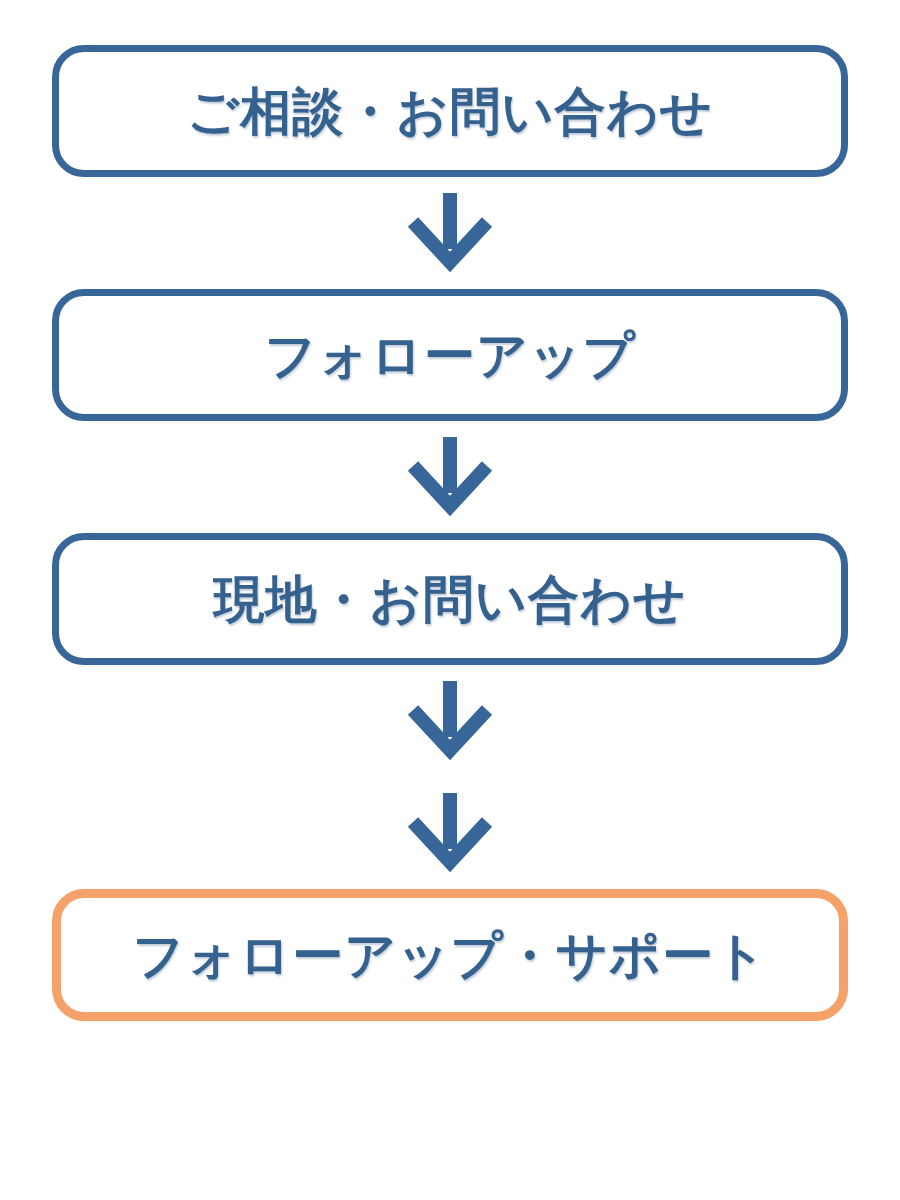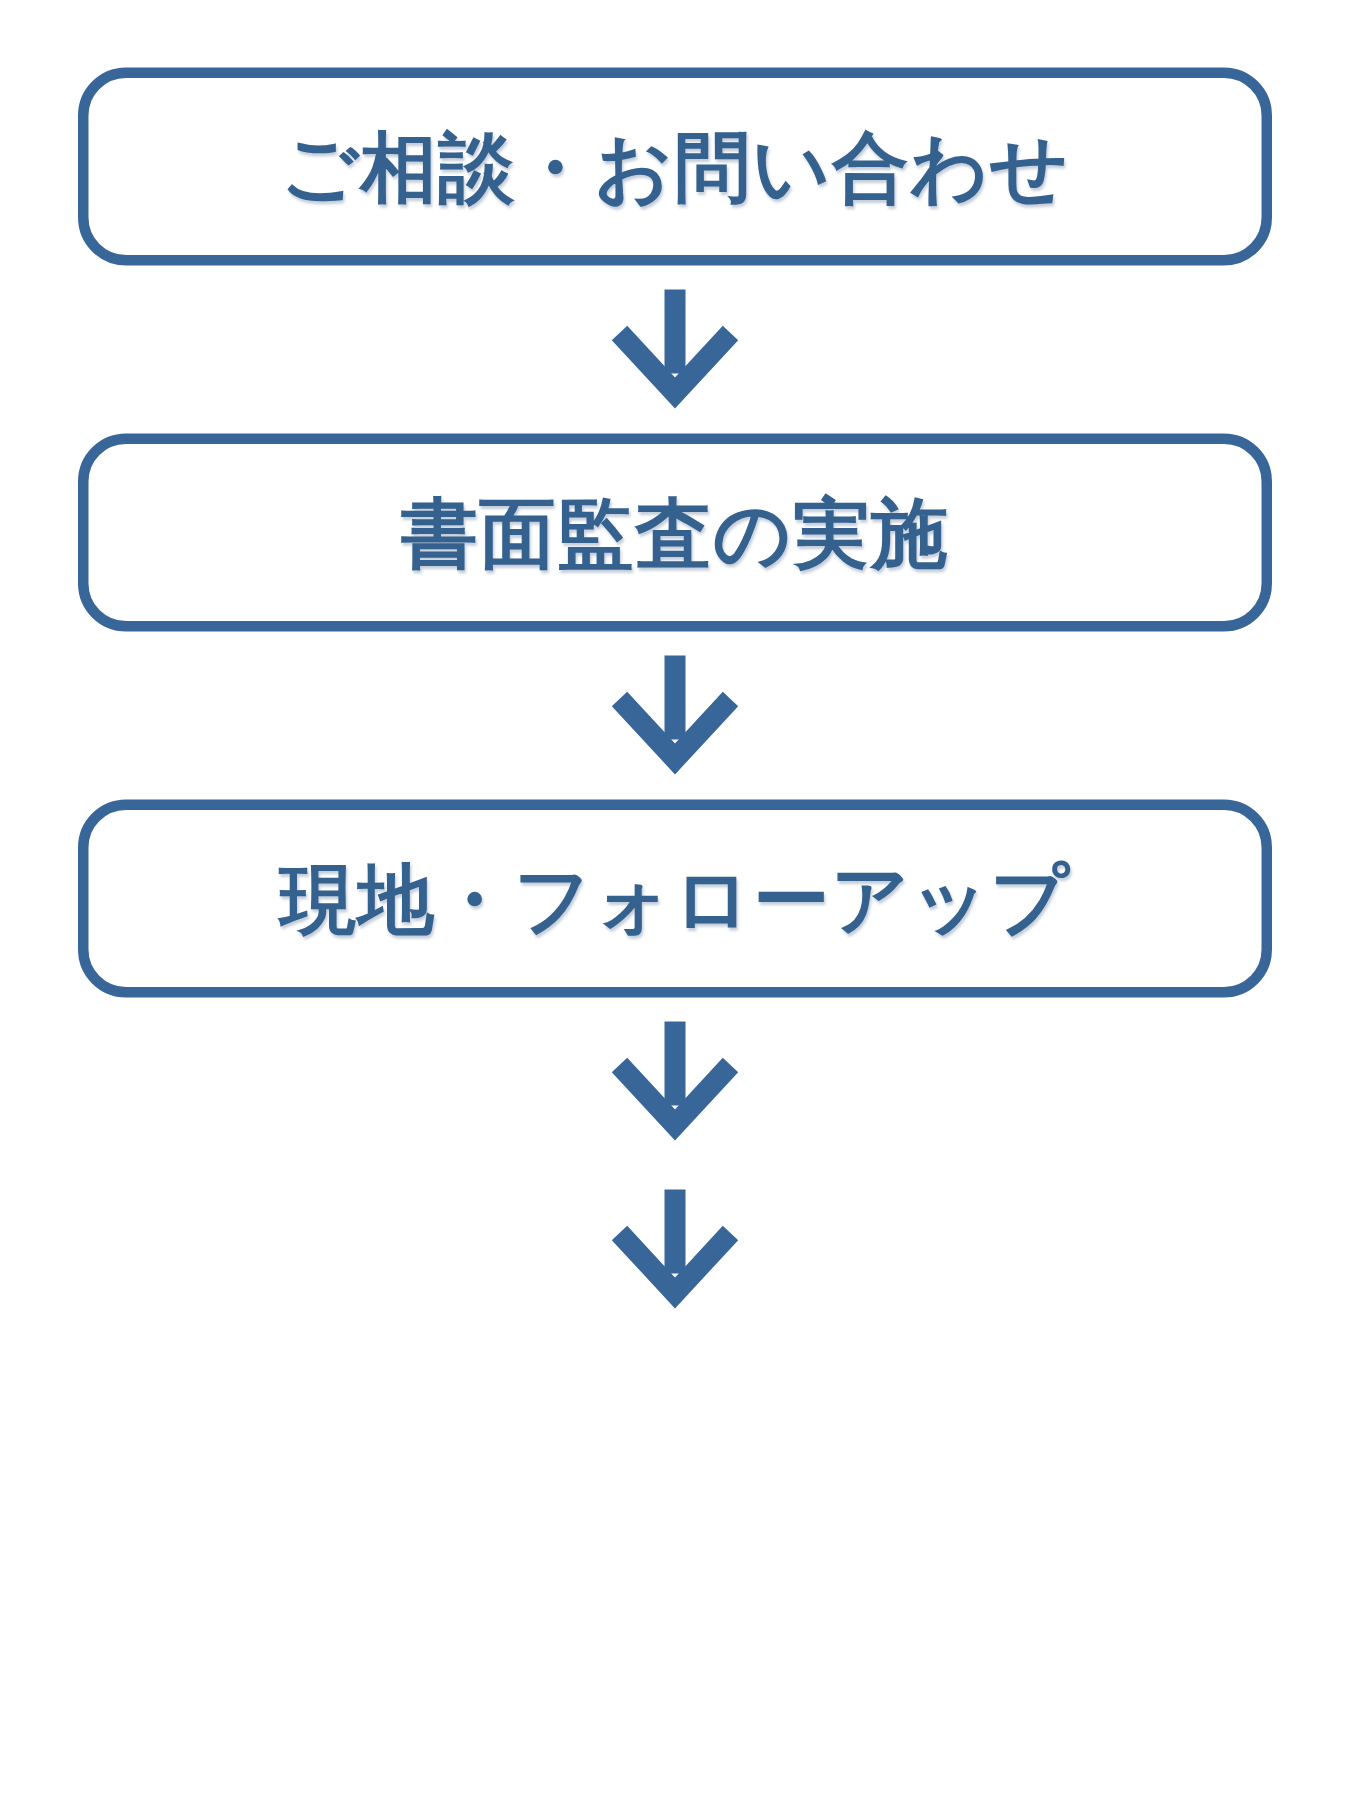--- a/index.html
+++ b/index.html
@@ -77,44 +77,47 @@
     </div>
 
     <div class="arrow">
       <svg width="100" height="84" viewBox="0 0 100 84" aria-hidden="true">
         <path class="stroke" d="M50 2 L50 58"></path>
         <path class="stroke" d="M13 31 L50 71 L87 31"></path>
       </svg>
     </div>
 
     <div class="step">
-      <span class="step-label">書面監査の実施</span>
+      <span class="step-label">フォローアップ</span>
     </div>
 
     <div class="arrow">
       <svg width="100" height="84" viewBox="0 0 100 84" aria-hidden="true">
         <path class="stroke" d="M50 2 L50 58"></path>
         <path class="stroke" d="M13 31 L50 71 L87 31"></path>
       </svg>
     </div>
 
     <div class="step">
-      <span class="step-label">現地・フォローアップ</span>
+      <span class="step-label">現地・お問い合わせ</span>
     </div>
 
     <div class="arrow">
       <svg width="100" height="84" viewBox="0 0 100 84" aria-hidden="true">
         <path class="stroke" d="M50 2 L50 58"></path>
         <path class="stroke" d="M13 31 L50 71 L87 31"></path>
       </svg>
     </div>
 
 
     <div class="arrow">
       <svg width="100" height="84" viewBox="0 0 100 84" aria-hidden="true">
         <path class="stroke" d="M50 2 L50 58"></path>
         <path class="stroke" d="M13 31 L50 71 L87 31"></path>
       </svg>
     </div>
 
+    <div class="step highlight">
+      <span class="step-label">フォローアップ・サポート</span>
+    </div>
 
   </div>
 </div>
 
 </body></html>

